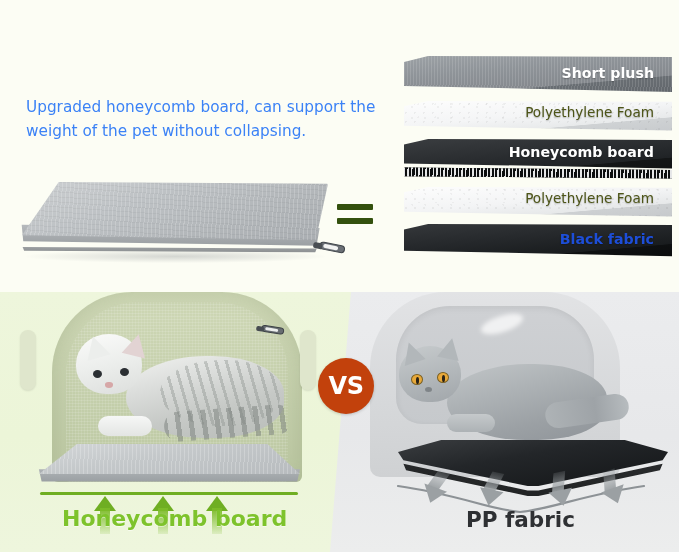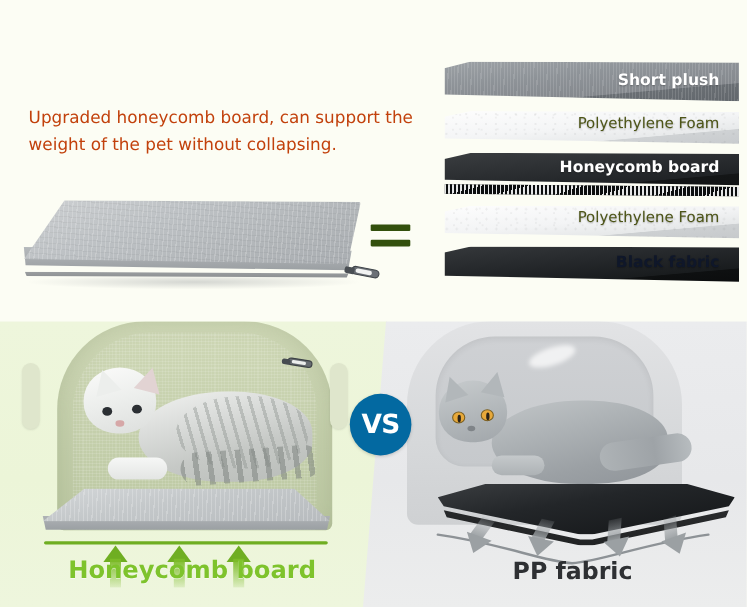--- a/index.html
+++ b/index.html
@@ -23,21 +23,21 @@
     line-height:31px; color:#31540f; letter-spacing:-0.2px; white-space:nowrap;}
   .hl-line .hl-txt{ position:relative; z-index:2; }
   .hl-line .hl-band{
     position:absolute; left:-3px; right:-4px; bottom:3px; height:11px;
     background:#dfecbe; z-index:1; border-radius:1px;
   }
   .hl-line.l2 .hl-band{ right:auto; width:240px; }
 
   .subtext{
     position:absolute; left:26px; top:96px; width:370px;
-    font-size:15.3px; line-height:23.5px; color:#c2410c; font-weight:400;
+    font-size:15.3px; line-height:23.5px; color:#3b82f6; font-weight:400;
   }
 
   
   .equals{ position:absolute; left:337px; top:200px; width:36px; height:30px; }
   .equals i{ display:block; position:absolute; left:0; width:36px; height:6px;
     background:#33500d; border-radius:1px; }
   .equals i.e1{ top:4px; }
   .equals i.e2{ top:18px; }
 
   
@@ -155,21 +155,21 @@
                      radial-gradient(circle at 88% 20%, rgba(0,0,0,.04) 0 1px, transparent 1px);
     background-size:9px 9px, 13px 11px, 17px 13px;
   }
   .l4 .slab-lbl{ color:#4d5518; font-weight:500; font-size:13.6px; top:-9px; }
   
   .l5{ top:168px; height:46px; }
   .l5 .slab{
     background:linear-gradient(175deg,#35383b 0%,#25282b 35%,#191c1e 62%,#0e1011 63%,#08090a 100%);
     clip-path:polygon(9% 0%, 100% 2%, 100% 70%, 0% 58%, 0% 12%);
   }
-  .l5 .slab-lbl{ color:#0f172a; font-weight:700; font-size:14.2px; top:-8px; }
+  .l5 .slab-lbl{ color:#1d4ed8; font-weight:700; font-size:14.2px; top:-8px; }
 
   
   .bottom-section{
     position:absolute; left:0; top:292px; width:679px; height:260px;
     overflow:hidden;
   }
   .panel{ position:absolute; top:0; height:260px; overflow:hidden; }
   .panel-left{
     left:0; width:352px;
     background:linear-gradient(180deg,#eef6dc 0%,#ecf5d8 55%,#eef6dd 100%);
@@ -390,21 +390,21 @@
     border-top:16px solid #9ba0a3;
   }
   .ad1{ left:424px; top:178px; transform:rotate(20deg); }
   .ad2{ left:480px; top:180px; transform:rotate(12deg); }
   .ad3{ left:548px; top:180px; transform:rotate(-12deg); }
   .ad4{ left:600px; top:178px; transform:rotate(-20deg); }
 
   
   .vs-badge{
     position:absolute; left:318px; top:358px; width:56px; height:56px;
-    border-radius:50%; background:#0369a1; z-index:20;
+    border-radius:50%; background:#c2410c; z-index:20;
     display:flex; align-items:center; justify-content:center;
     box-shadow:0 1px 3px rgba(0,0,0,.18);
   }
   .vs-badge span{
     color:#fff; font-weight:bold; font-size:24px; letter-spacing:-0.5px;
     line-height:1;
   }
 
   
   .caption{

